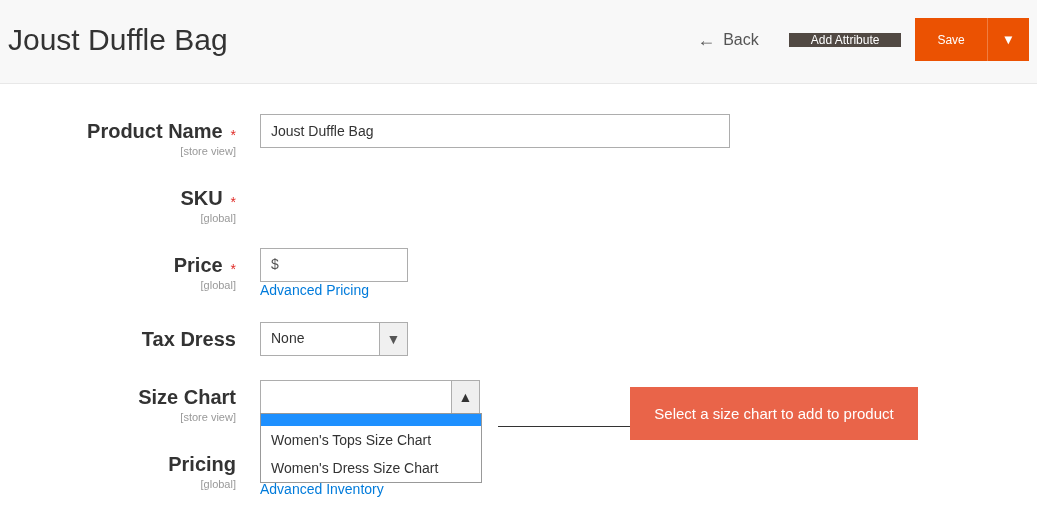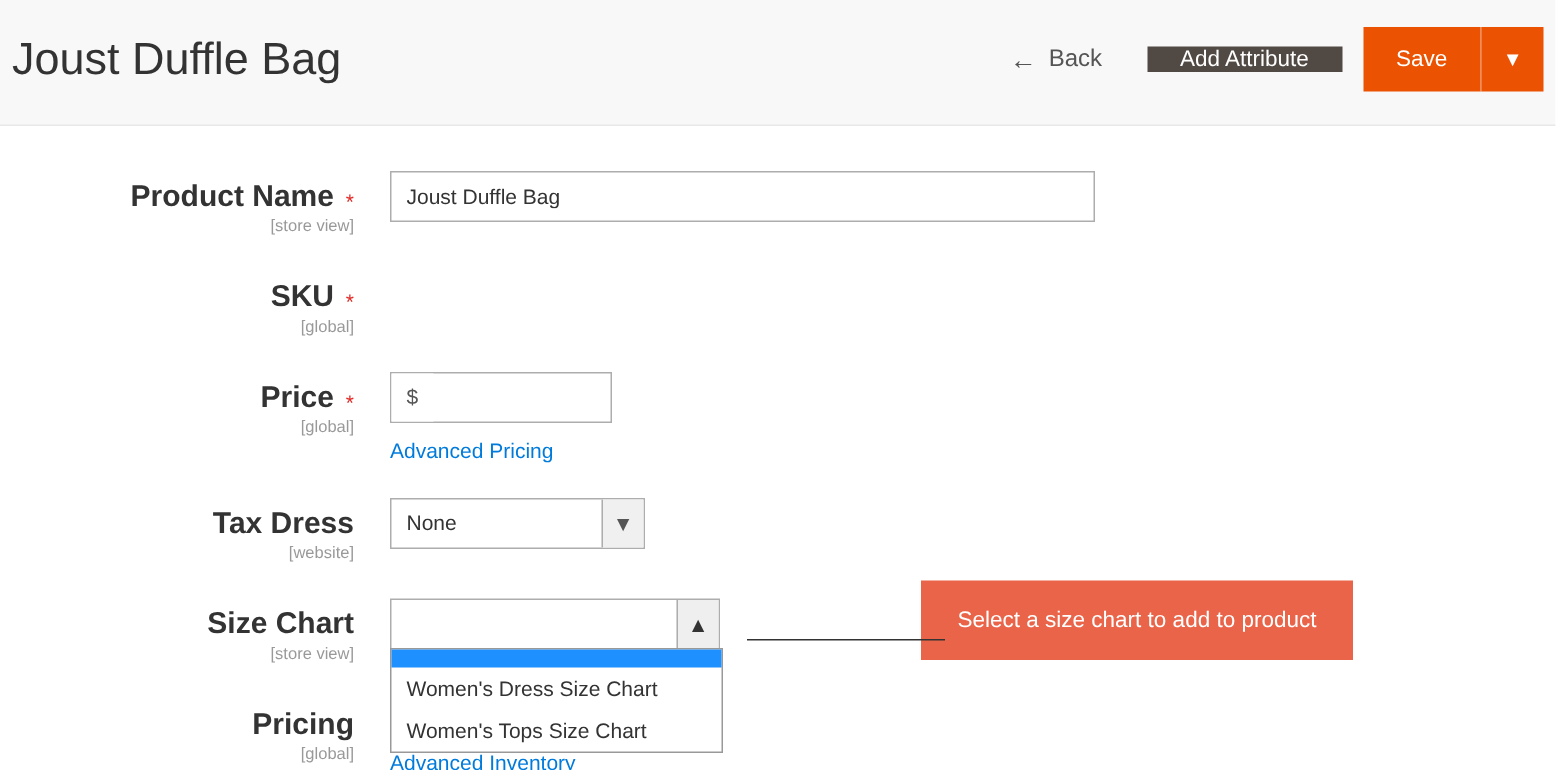--- a/index.html
+++ b/index.html
@@ -41,21 +41,21 @@
       cursor: pointer;
       margin-right: 16px;
     }
     .back-arrow {
       font-size: 18px;
       line-height: 1;
     }
     .btn {
       border: none;
       padding: 0 22px;
-      font-size: 15px;
+      font-size: 12px;
       cursor: pointer;
       color: #fff;
     }
     .btn-dark {
       background: #514943;
     }
     .btn-primary {
       background: #eb5202;
       font-weight: 400;
     }
@@ -131,27 +131,26 @@
       outline: none;
       width: 100%;
       font-size: 14px;
       padding: 6px 4px;
     }
     .link-action {
       color: #007bdb;
       font-size: 14px;
       text-decoration: none;
       display: inline-block;
-      margin-top: 10px;
       cursor: pointer;
     }
     .select-wrap {
       display: inline-flex;
       border: 1px solid #adadad;
-      width: 170px;
+      width: 148px;
       height: 34px;
       position: relative;
     }
     .select-value {
       flex: 1;
       padding: 7px 10px;
       color: #333;
     }
     .select-caret {
       width: 28px;
@@ -197,21 +196,21 @@
       padding: 6px 10px;
       font-size: 14px;
       cursor: pointer;
     }
     .dropdown-item.highlighted {
       background: #1e90ff;
       color: #fff;
     }
     .callout {
       position: absolute;
-      left: 614px;
+      left: 630px;
       top: 387px;
       background: #e96449;
       color: #fff;
       font-size: 15px;
       text-align: center;
       padding: 16px 20px;
       width: 288px;
       line-height: 1.4;
     }
     .callout-line {
@@ -281,43 +280,42 @@
           <span class="price-symbol">$</span>
         </div>
         <br>
         <a class="link-action">Advanced Pricing</a>
       </div>
     </div>
 
     <div class="form-row">
       <div class="label-col">
         <span class="field-label">Tax Dress</span>
-        <span class="label-scope">[website]</span>
       </div>
       <div class="input-col">
         <div class="select-wrap">
           <div class="select-value">None</div>
           <div class="select-caret">▼</div>
         </div>
       </div>
     </div>
 
     <div class="form-row">
       <div class="label-col">
         <span class="field-label">Size Chart</span>
         <span class="label-scope">[store view]</span>
       </div>
       <div class="input-col">
         <div class="combo-wrap">
           <div class="combo-value"></div>
           <div class="combo-caret">▲</div>
           <div class="dropdown-panel">
             <div class="dropdown-item highlighted"></div>
+            <div class="dropdown-item">Women's Tops Size Chart</div>
             <div class="dropdown-item">Women's Dress Size Chart</div>
-            <div class="dropdown-item">Women's Tops Size Chart</div>
           </div>
         </div>
       </div>
     </div>
 
     <div class="form-row">
       <div class="label-col">
         <span class="field-label">Pricing</span>
         <span class="label-scope">[global]</span>
       </div>

